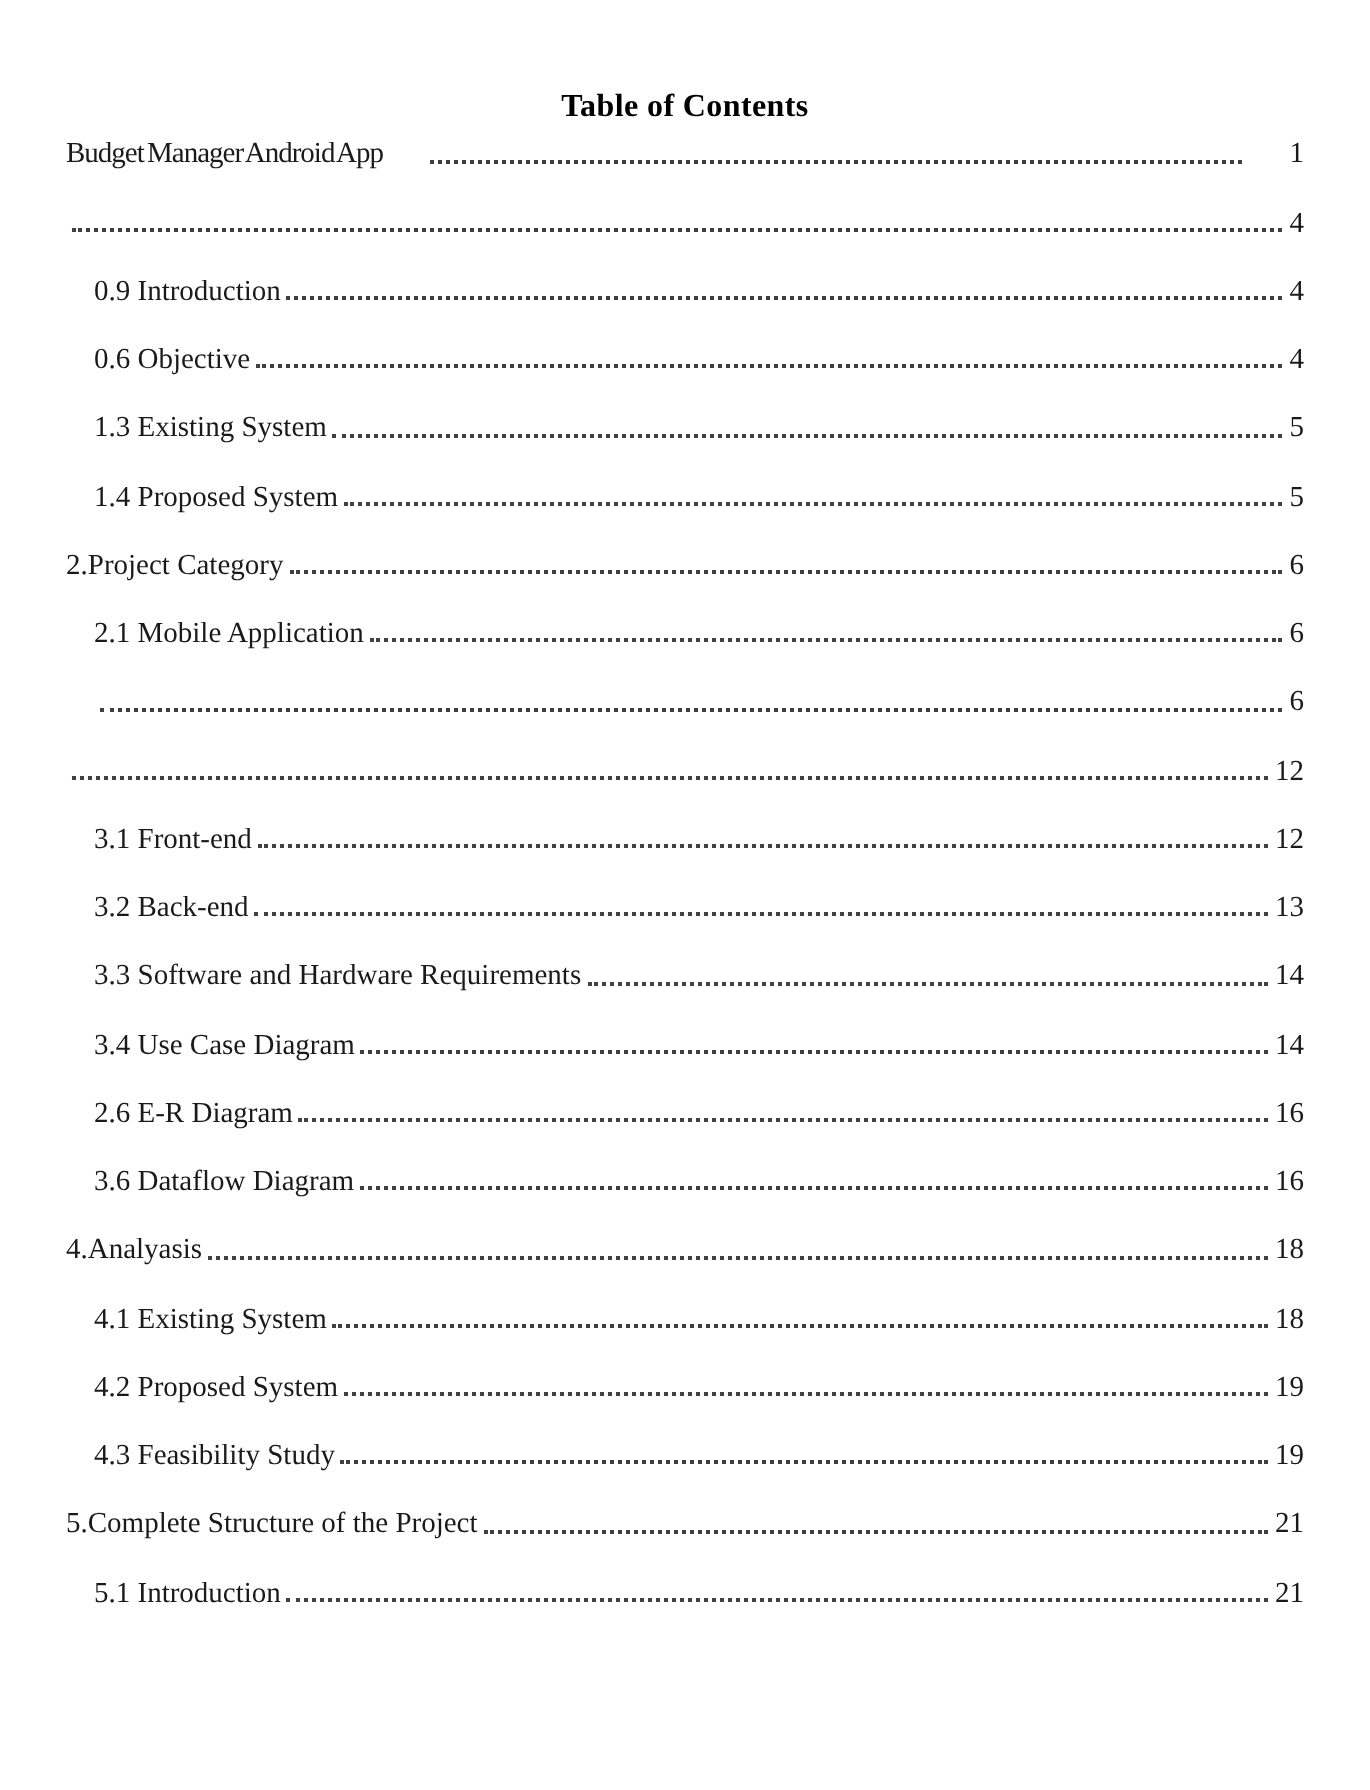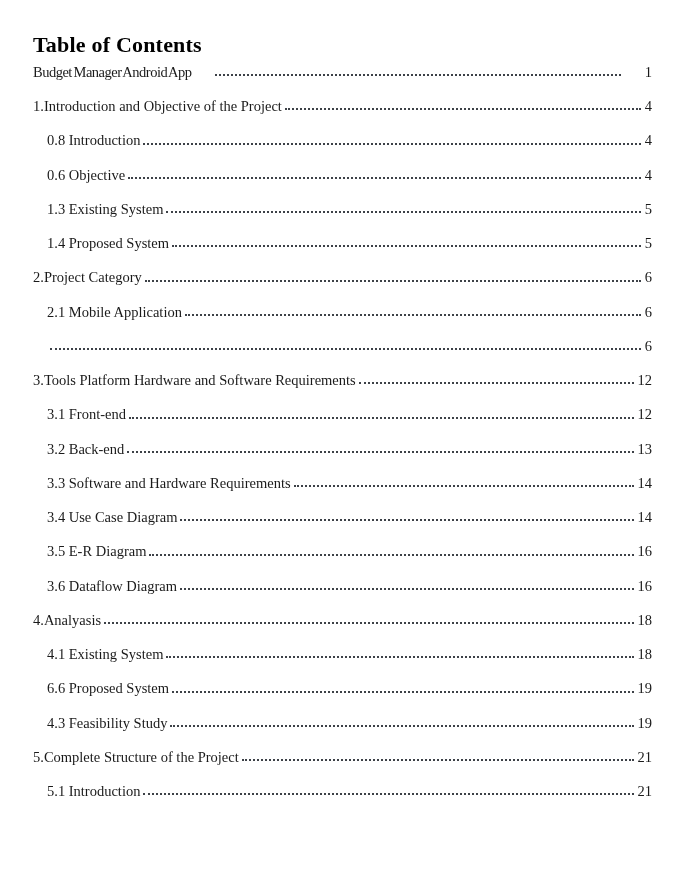--- a/index.html
+++ b/index.html
@@ -15,26 +15,27 @@
     color: #1a1a1a;
   }
   .page {
     box-sizing: border-box;
     width: 685px;
     height: 895px;
     padding: 29px 33px 0 33px;
     background: #ffffff;
   }
   .doc-title {
-    margin: 4px 0 4px 0;
-    font-size: 22px;
+    margin: 16px 0 4px 0;
+    font-size: 16px;
     font-weight: bold;
     color: #000000;
     letter-spacing: 0.2px;
     line-height: 1.1;
+    text-align: center;
   }
   .toc {
     width: 100%;
   }
   .toc-row {
     display: flex;
     align-items: flex-end;
     height: 34.25px;
     font-size: 14.5px;
     line-height: 1.12;
@@ -76,27 +77,26 @@
 
   <div class="toc">
 
     <div class="toc-row first lvl1">
       <span class="toc-label">Budget Manager Android App</span>
       <span class="toc-dots"></span>
       <span class="toc-page">1</span>
     </div>
 
     <div class="toc-row lvl1">
-      <span class="toc-label">1.Introduction and Objective of the Project</span>
       <span class="toc-dots"></span>
       <span class="toc-page">4</span>
     </div>
 
     <div class="toc-row lvl2">
-      <span class="toc-label">0.8 Introduction</span>
+      <span class="toc-label">0.9 Introduction</span>
       <span class="toc-dots"></span>
       <span class="toc-page">4</span>
     </div>
 
     <div class="toc-row lvl2">
       <span class="toc-label">0.6 Objective</span>
       <span class="toc-dots"></span>
       <span class="toc-page">4</span>
     </div>
 
@@ -124,21 +124,20 @@
       <span class="toc-page">6</span>
     </div>
 
     <div class="toc-row lvl2">
       <span class="toc-dots"></span>
       <span class="toc-page">6</span>
     </div>
 
 
     <div class="toc-row lvl1">
-      <span class="toc-label">3.Tools Platform Hardware and Software Requirements</span>
       <span class="toc-dots"></span>
       <span class="toc-page">12</span>
     </div>
 
     <div class="toc-row lvl2">
       <span class="toc-label">3.1 Front-end</span>
       <span class="toc-dots"></span>
       <span class="toc-page">12</span>
     </div>
 
@@ -154,21 +153,21 @@
       <span class="toc-page">14</span>
     </div>
 
     <div class="toc-row lvl2">
       <span class="toc-label">3.4 Use Case Diagram</span>
       <span class="toc-dots"></span>
       <span class="toc-page">14</span>
     </div>
 
     <div class="toc-row lvl2">
-      <span class="toc-label">3.5 E-R Diagram</span>
+      <span class="toc-label">2.6 E-R Diagram</span>
       <span class="toc-dots"></span>
       <span class="toc-page">16</span>
     </div>
 
     <div class="toc-row lvl2">
       <span class="toc-label">3.6 Dataflow Diagram</span>
       <span class="toc-dots"></span>
       <span class="toc-page">16</span>
     </div>
 
@@ -179,21 +178,21 @@
       <span class="toc-page">18</span>
     </div>
 
     <div class="toc-row lvl2">
       <span class="toc-label">4.1 Existing System</span>
       <span class="toc-dots"></span>
       <span class="toc-page">18</span>
     </div>
 
     <div class="toc-row lvl2">
-      <span class="toc-label">6.6 Proposed System</span>
+      <span class="toc-label">4.2 Proposed System</span>
       <span class="toc-dots"></span>
       <span class="toc-page">19</span>
     </div>
 
     <div class="toc-row lvl2">
       <span class="toc-label">4.3 Feasibility Study</span>
       <span class="toc-dots"></span>
       <span class="toc-page">19</span>
     </div>
 

